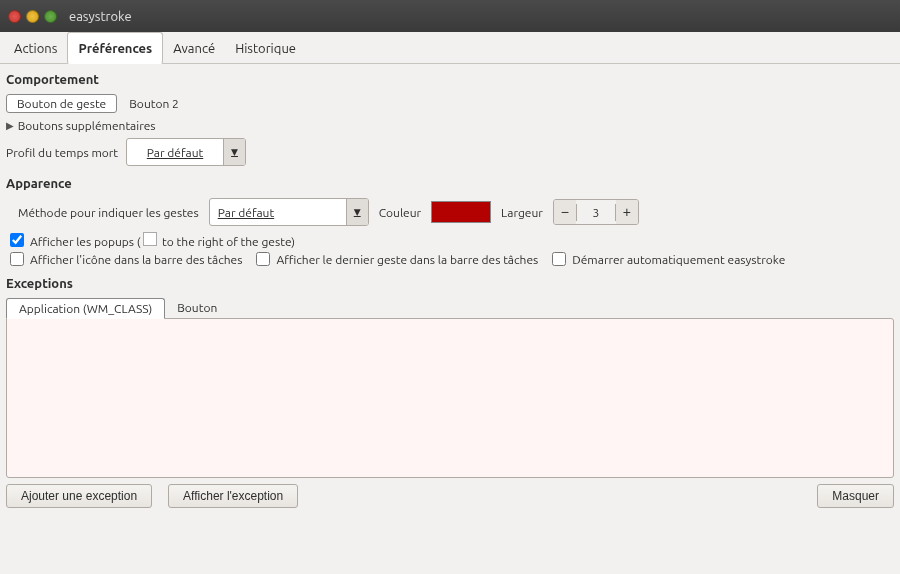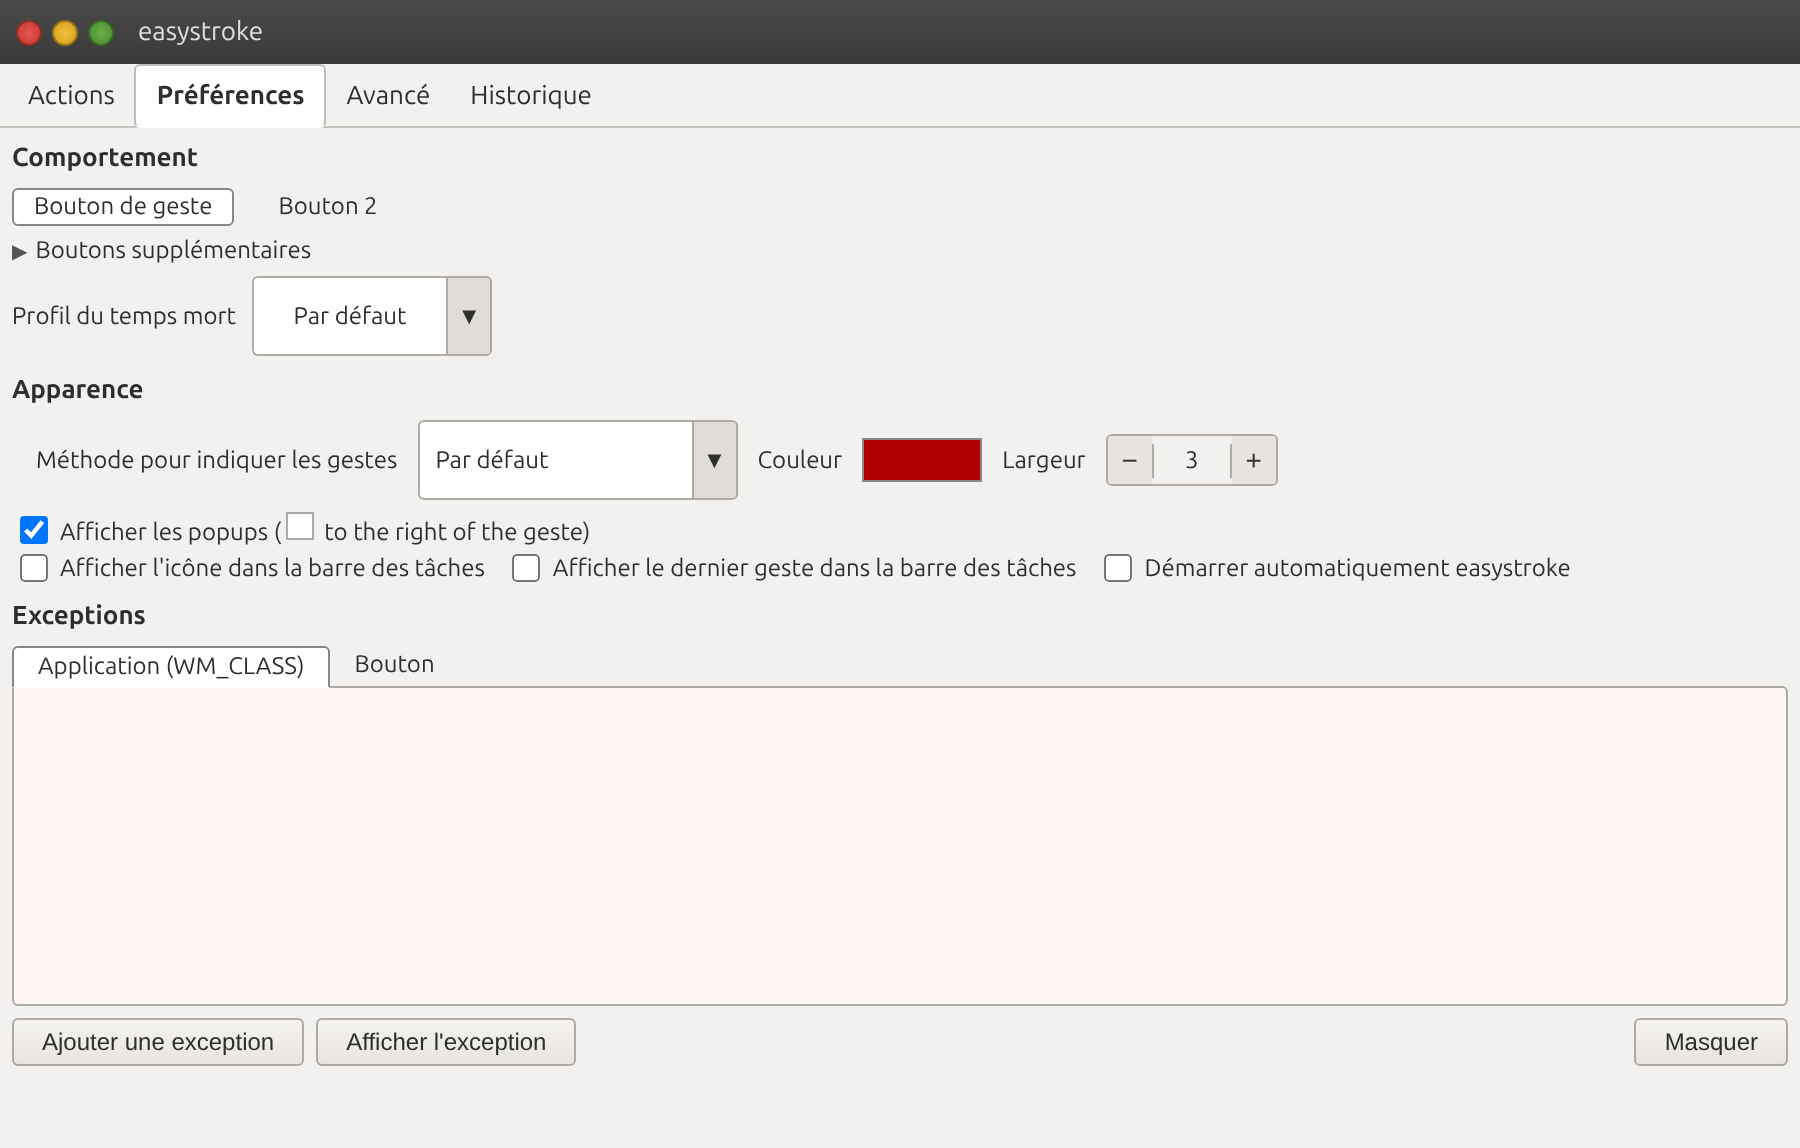--- a/index.html
+++ b/index.html
@@ -94,21 +94,21 @@
       margin-bottom: 6px;
       gap: 0;
     }
     .sub-tab {
       padding: 2px 10px;
       font-size: 12px;
       border: 1px solid #b0aaa5;
       border-radius: 3px;
       cursor: pointer;
       background: #f2f1f0;
-      margin-right: 14px;
+      margin-right: 4px;
     }
     .sub-tab.active {
       background: white;
       border: 1px solid #888;
     }
     .sub-tab-plain {
       padding: 2px 8px;
       font-size: 12px;
       cursor: pointer;
       color: #2e2e2e;
@@ -129,24 +129,25 @@
       white-space: nowrap;
     }
 
     
     .dropdown {
       display: flex;
       align-items: center;
       border: 1px solid #b0aaa5;
       border-radius: 3px;
       background: white;
-      height: 40px;
+      height: 28px;
       min-width: 120px;
       cursor: pointer;
       overflow: hidden;
+      text-decoration: underline;
     }
     .dropdown-text {
       flex: 1;
       padding: 0 8px;
       font-size: 12px;
     }
     .dropdown-arrow {
       width: 22px;
       height: 100%;
       background: #e0ddd8;
@@ -278,21 +279,21 @@
       min-height: 160px;
       height: 160px;
       border-radius: 0 3px 3px 3px;
       margin-bottom: 6px;
     }
 
     
     .bottom-buttons {
       display: flex;
       align-items: center;
-      gap: 6px;
+      gap: 16px;
       margin-top: 4px;
     }
     .btn {
       padding: 4px 14px;
       font-size: 12px;
       border: 1px solid #b0aaa5;
       border-radius: 3px;
       background: linear-gradient(to bottom, #f5f3f0, #e8e5e0);
       cursor: pointer;
       color: #2e2e2e;

